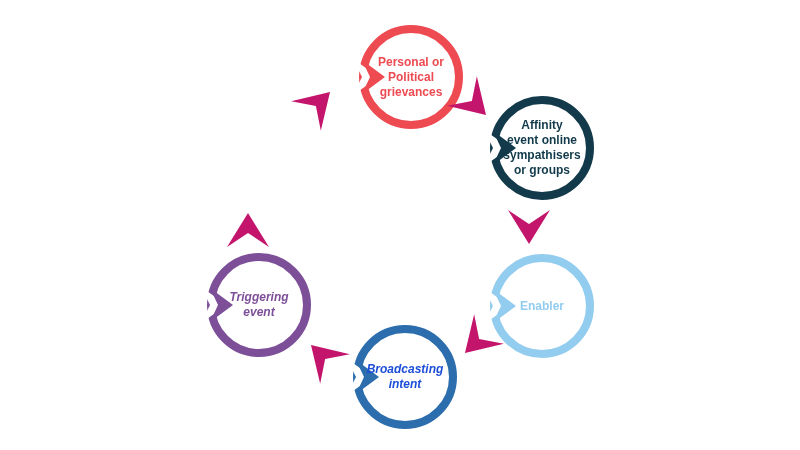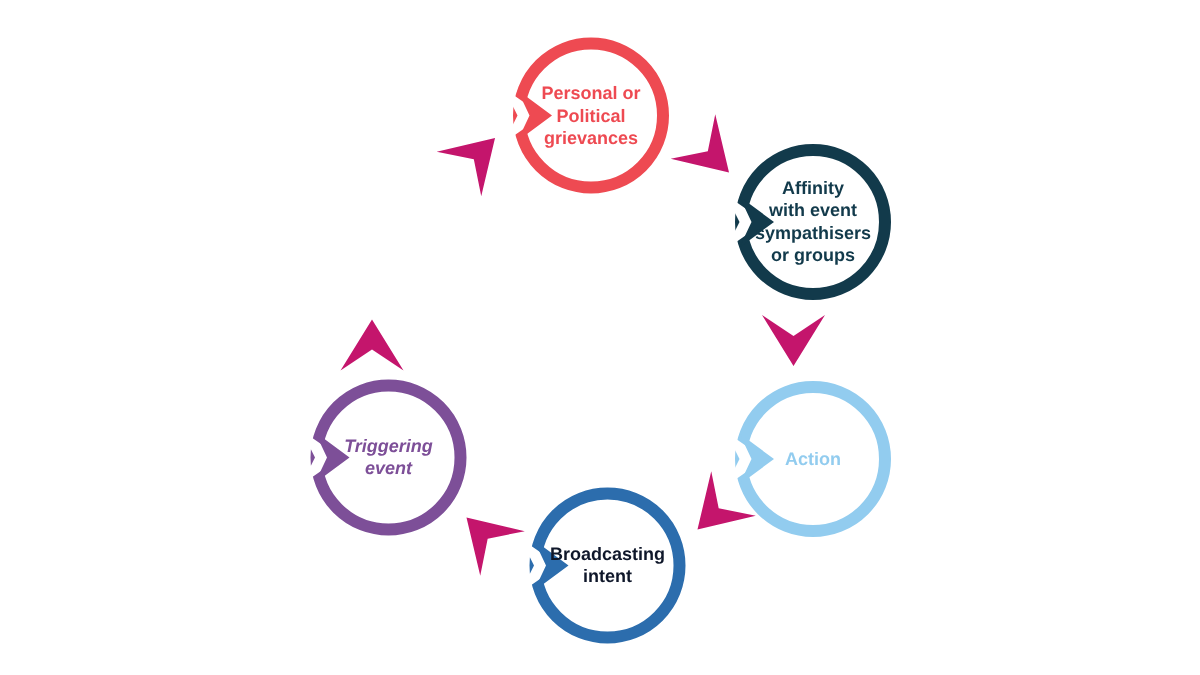--- a/index.html
+++ b/index.html
@@ -45,21 +45,21 @@
   }
   .flow-arrow svg { display: block; }
   .rot-0   { transform: rotate(0deg); }
   .rot-45  { transform: rotate(45deg); }
   .rot-135 { transform: rotate(135deg); }
   .rot-180 { transform: rotate(180deg); }
   .rot-225 { transform: rotate(225deg); }
   .rot-315 { transform: rotate(315deg); }
 
   
-  .pos-personal     { left: 336px; top: 19px;  }
+  .pos-personal     { left: 353px; top: 19px;  }
   .pos-affinity     { left: 484px; top: 90px;  }
   .pos-enabler      { left: 484px; top: 248px; }
   .pos-broadcasting { left: 347px; top: 319px; }
   .pos-triggering   { left: 201px; top: 247px; font-style: italic; }
   .pos-action       { left: 201px; top: 91px;  }
 
   
   .pos-arrow-ne { left: 296px; top: 86px;  }
   .pos-arrow-se { left: 452px; top: 85px;  }
   .pos-arrow-s  { left: 507px; top: 209px; }
@@ -83,41 +83,41 @@
 grievances</div>
   </div>
 
   <div class="node pos-affinity">
     <svg viewBox="0 0 116 116" width="116" height="116">
       <circle cx="58" cy="58" r="48" fill="none" stroke-width="8" stroke="#123a4b"></circle>
       <polygon points="0,40 26,58 0,76 9,58" fill="#ffffff"></polygon>
       <polygon points="9,41 32,58 9,75 17,58" fill="#123a4b"></polygon>
     </svg>
     <div class="label" style="color: rgb(18, 58, 75);">Affinity
-with event
+event online
 sympathisers
 or groups</div>
   </div>
 
   <div class="node pos-enabler">
     <svg viewBox="0 0 116 116" width="116" height="116">
       <circle cx="58" cy="58" r="48" fill="none" stroke-width="8" stroke="#92ccef"></circle>
       <polygon points="0,40 26,58 0,76 9,58" fill="#ffffff"></polygon>
       <polygon points="9,41 32,58 9,75 17,58" fill="#92ccef"></polygon>
     </svg>
-    <div class="label" style="color: rgb(146, 204, 239);">Action</div>
+    <div class="label" style="color: rgb(146, 204, 239);">Enabler</div>
   </div>
 
   <div class="node pos-broadcasting">
     <svg viewBox="0 0 116 116" width="116" height="116">
       <circle cx="58" cy="58" r="48" fill="none" stroke-width="8" stroke="#2c6dad"></circle>
       <polygon points="0,40 26,58 0,76 9,58" fill="#ffffff"></polygon>
       <polygon points="9,41 32,58 9,75 17,58" fill="#2c6dad"></polygon>
     </svg>
-    <div class="label" style="color: #0f172a;">Broadcasting
+    <div class="label" style="color: #1d4ed8; font-style: italic;">Broadcasting
 intent</div>
   </div>
 
   <div class="node pos-triggering">
     <svg viewBox="0 0 116 116" width="116" height="116">
       <circle cx="58" cy="58" r="48" fill="none" stroke-width="8" stroke="#7d4f98"></circle>
       <polygon points="0,40 26,58 0,76 9,58" fill="#ffffff"></polygon>
       <polygon points="9,41 32,58 9,75 17,58" fill="#7d4f98"></polygon>
     </svg>
     <div class="label" style="color: rgb(125, 79, 152);">Triggering

